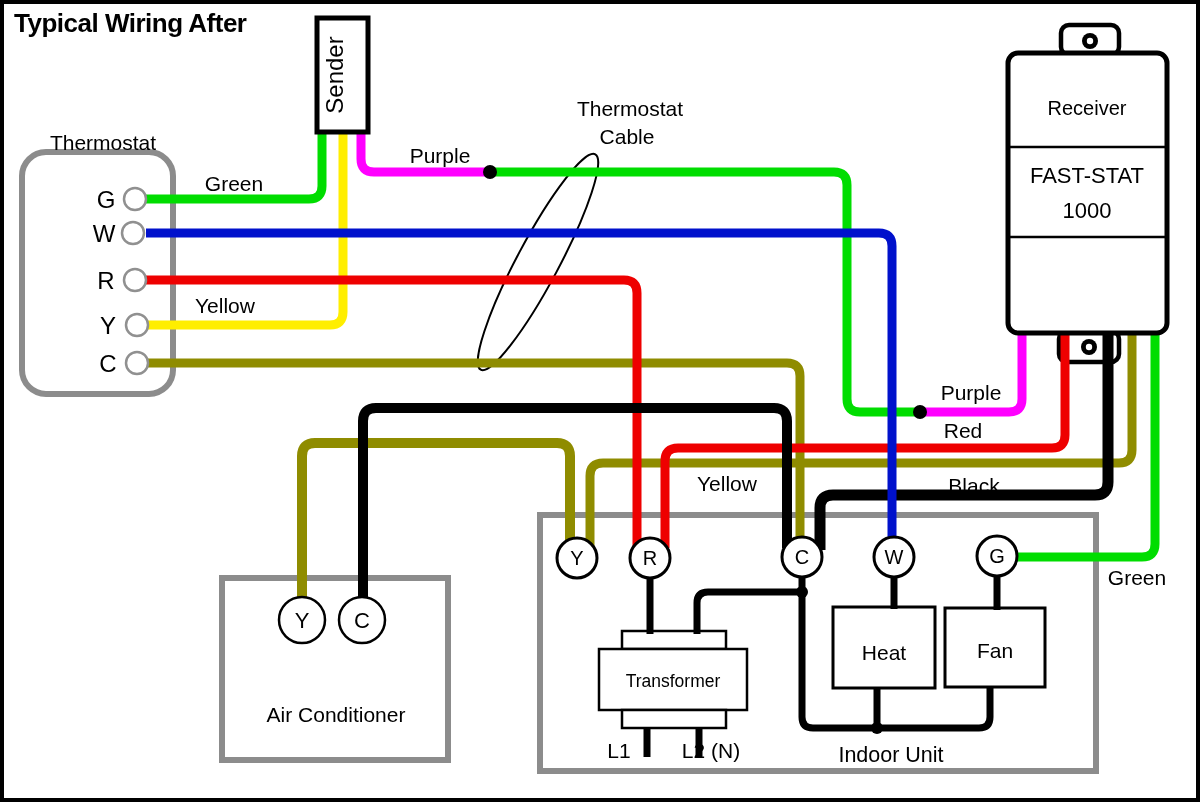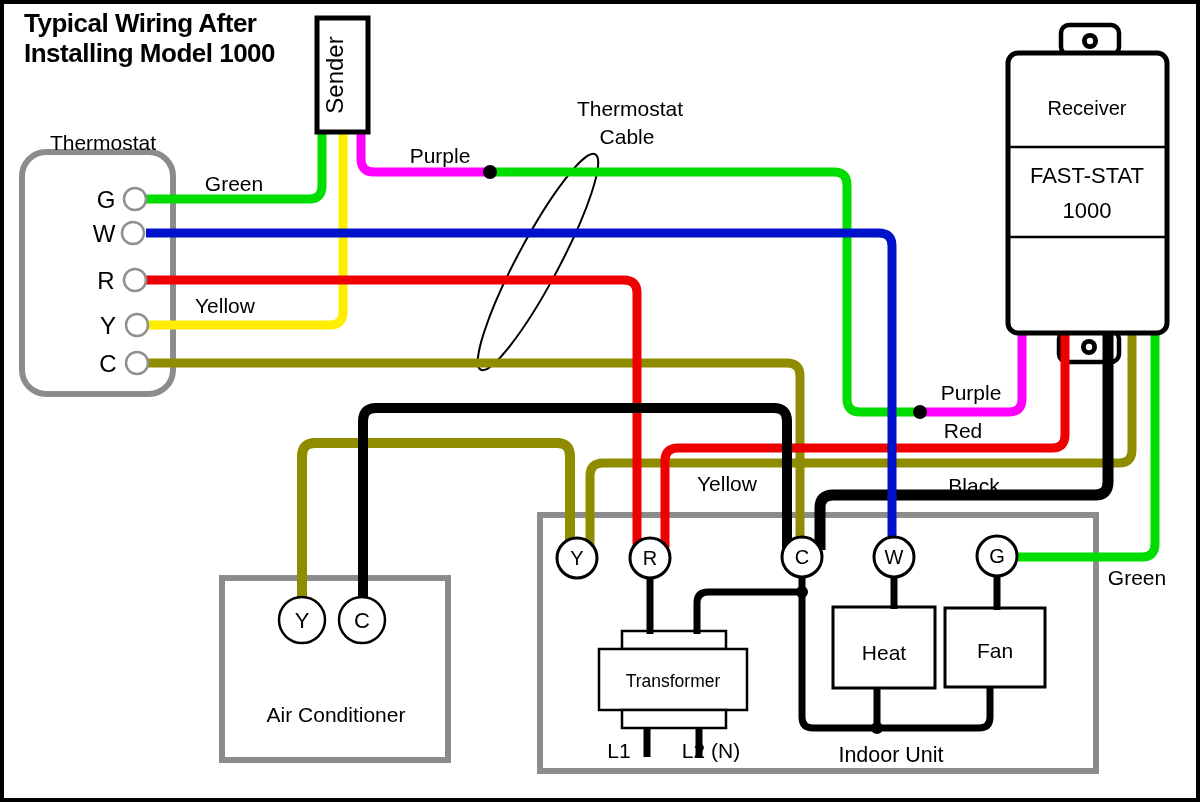--- a/index.html
+++ b/index.html
@@ -1,31 +1,30 @@
 <!DOCTYPE html>
 <html><head>
 <meta charset="utf-8">
 <style>
   html,body{margin:0;padding:0;background:#e8e8e8;}
   #stage{position:relative;width:1200px;height:802px;background:#ffffff;overflow:hidden;
          font-family:"Liberation Sans", sans-serif;}
   #frame{position:absolute;left:0;top:0;width:1192px;height:794px;border:4px solid #000;}
   #title{position:absolute;left:14px;top:8px;font-size:26px;font-weight:bold;color:#000;
-         line-height:30px;letter-spacing:-0.5px;margin-left:10px;}
+         line-height:30px;letter-spacing:-0.5px;}
   svg{position:absolute;left:0;top:0;}
   svg text{font-family:"Liberation Sans", sans-serif;fill:#000;}
 </style>
 </head>
 <body>
 
 <div id="stage">
   <div id="frame"></div>
   <div id="title">
     <div>Typical Wiring After</div>
-    <div>Installing Model 1000</div>
   </div>
   <svg id="diagram-svg" width="1200" height="802" viewBox="0 0 1200 802">
       <rect x="22" y="152" width="151" height="242" rx="24" fill="#fff" stroke="#8c8c8c" stroke-width="6"></rect>
       <rect x="222" y="578" width="226" height="182" rx="0" fill="#fff" stroke="#8c8c8c" stroke-width="6"></rect>
       <rect x="540" y="515" width="556" height="256" rx="0" fill="#fff" stroke="#8c8c8c" stroke-width="6"></rect>
       <rect x="833" y="607" width="102" height="81" rx="0" fill="#fff" stroke="#000" stroke-width="3"></rect>
       <rect x="945" y="608" width="100" height="79" rx="0" fill="#fff" stroke="#000" stroke-width="3"></rect>
       <rect x="622" y="631" width="104" height="18" rx="0" fill="#fff" stroke="#000" stroke-width="2.5"></rect>
       <rect x="599" y="649" width="148" height="61" rx="0" fill="#fff" stroke="#000" stroke-width="2.5"></rect>
       <rect x="622" y="710" width="104" height="18" rx="0" fill="#fff" stroke="#000" stroke-width="2.5"></rect>

